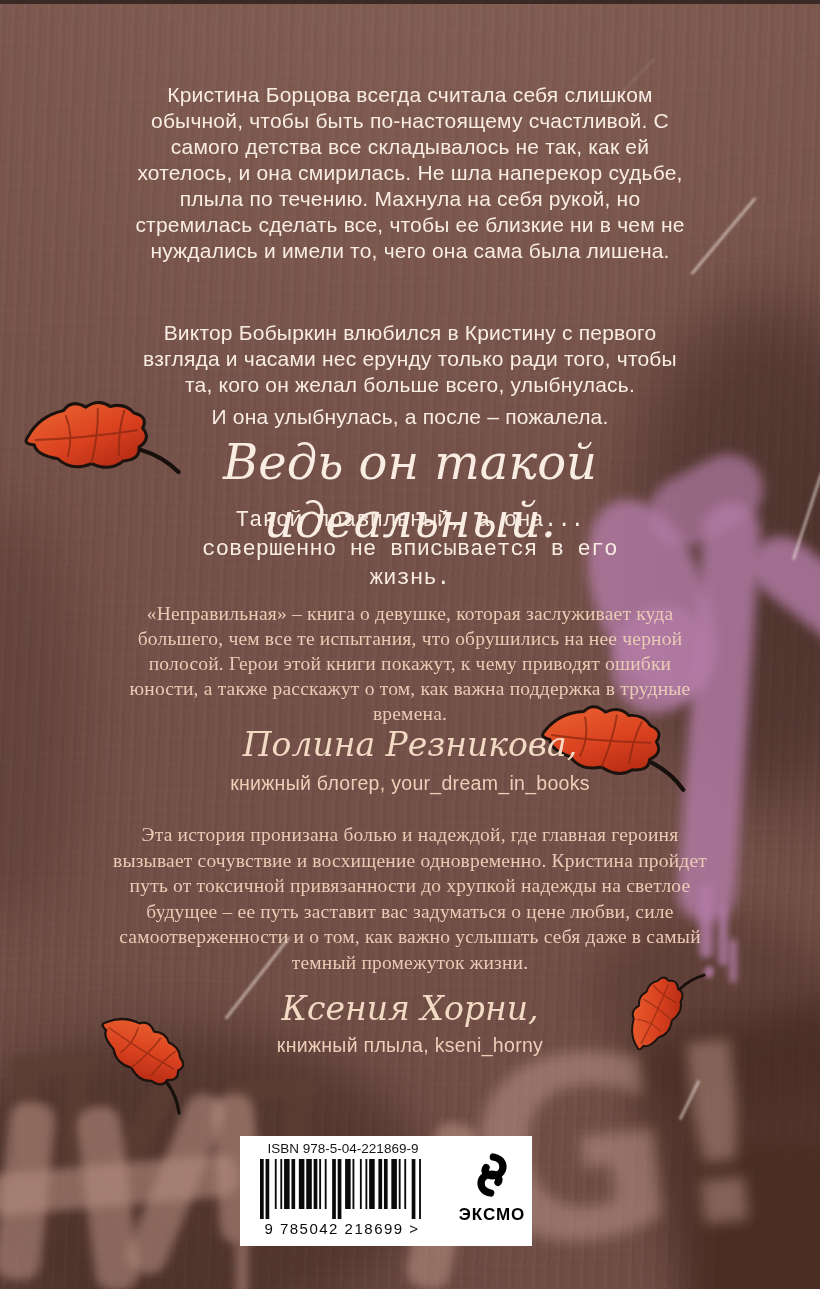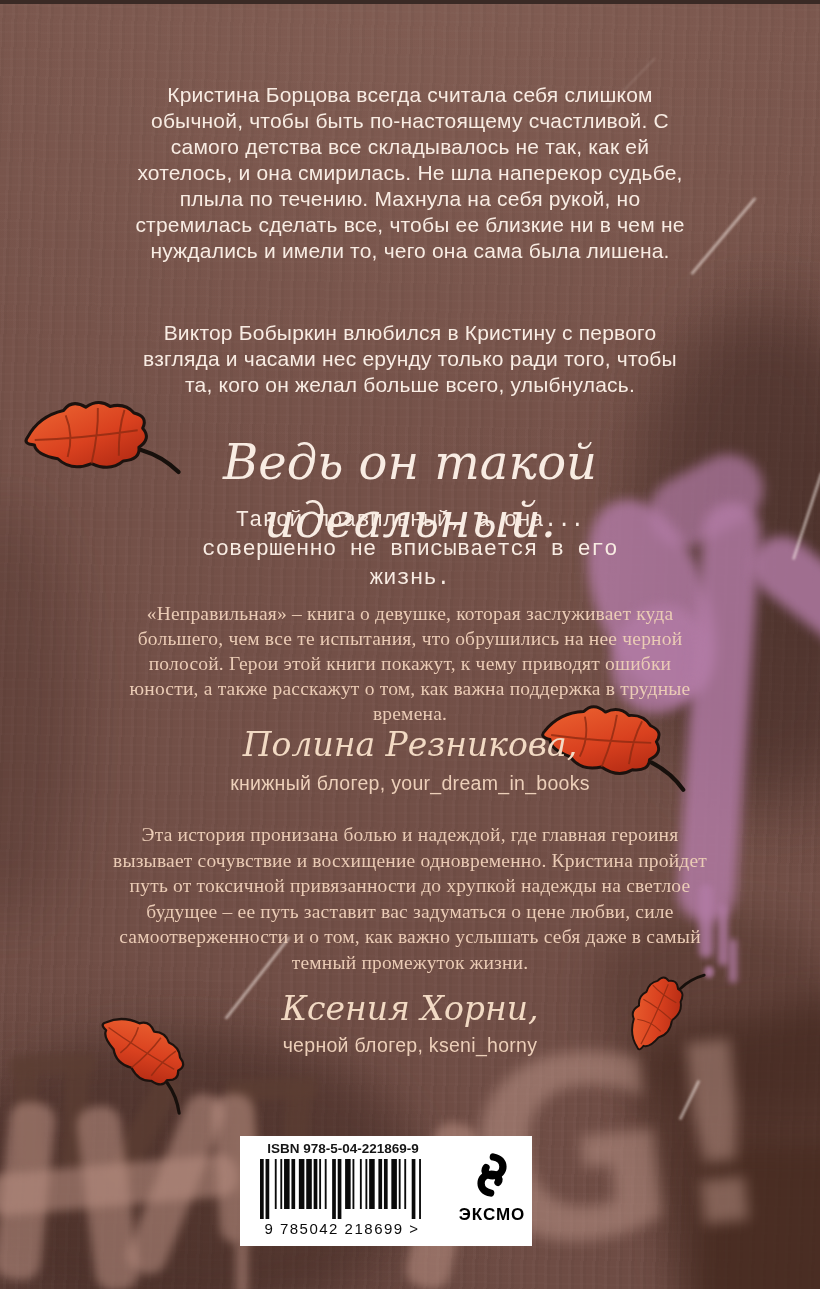--- a/index.html
+++ b/index.html
@@ -70,21 +70,21 @@
   
   .txt{position:absolute;text-align:center;color:#f8ece3;}
   .body-txt{font-size:21px;line-height:26px;letter-spacing:.2px;}
   .quote-txt{font-size:19.5px;line-height:25px;color:#eacbb5;letter-spacing:.2px;font-family:Liberation Serif, serif;}
   .script{font-family:"DejaVu Serif",serif;font-style:italic;}
   .tagline-script{font-size:48px;line-height:1.2;color:#f8ece3;}
   .signature{font-size:33px;line-height:1.15;color:#f2dac4;}
   .credit{font-size:19.5px;color:#eccfb9;letter-spacing:.3px;}
   
   .isbn-box{position:absolute;left:240px;top:1132px;width:292px;height:110px;background:#ffffff;}
-  .isbn-label{position:absolute;left:0;top:5px;width:206px;text-align:center;font-size:13.5px;color:#161616;font-weight:bold;}
+  .isbn-label{position:absolute;left:0;top:5px;width:206px;text-align:center;font-size:13.5px;color:#161616;}
   #bc{position:absolute;left:18px;top:23px;}
   .bc-digits{position:absolute;left:2px;top:84px;width:200px;text-align:center;font-size:15px;letter-spacing:1.5px;color:#0c0c0c;}
   .logo-wrap{position:absolute;left:216px;top:15px;width:72px;text-align:center;}
   .logo-name{font-size:17px;font-weight:bold;letter-spacing:1px;color:#000;margin-top:2px;}
   .leaf{position:absolute;pointer-events:none;}
 </style>
 </head>
 <body>
 
 <div class="page">
@@ -154,31 +154,32 @@
     </svg>
   <svg class="leaf" style="left:612px;top:972px;width:108px;height:62px;transform:rotate(-56deg);" viewBox="0 0 140 80">
       <use href="#leaf"></use>
     </svg>
   <svg class="leaf" style="left:84px;top:1022px;width:128px;height:74px;transform:rotate(42deg);" viewBox="0 0 140 80">
       <use href="#leaf"></use>
     </svg>
 
   <div class="txt body-txt" style="left:135px;top:78px;width:550px;">Кристина Борцова всегда считала себя слишком обычной, чтобы быть по-настоящему счастливой. С самого детства все складывалось не так, как ей хотелось, и она смирилась. Не шла наперекор судьбе, плыла по течению. Махнула на себя рукой, но стремилась сделать все, чтобы ее близкие ни в чем не нуждались и имели то, чего она сама была лишена.</div>
   <div class="txt body-txt" style="left:135px;top:316px;width:550px;">Виктор Бобыркин влюбился в Кристину с первого взгляда и часами нес ерунду только ради того, чтобы та, кого он желал больше всего, улыбнулась.</div>
+  <div class="txt body-txt" style="left:90px;top:400px;width:640px;">И она улыбнулась, а после – пожалела.</div>
 
   <div class="txt script tagline-script" style="left:90px;top:430px;width:640px;">Ведь он такой идеальный.</div>
   <div class="txt body-txt" style="left:170px;top:502px;width:480px;font-size:22px;line-height:29px;font-family:Liberation Mono, monospace;">Такой правильный, а она... совершенно не вписывается в его жизнь.</div>
 
   <div class="txt quote-txt" style="left:120px;top:597px;width:580px;">«Неправильная» – книга о девушке, которая заслуживает куда большего, чем все те испытания, что обрушились на нее черной полосой. Герои этой книги покажут, к чему приводят ошибки юности, а также расскажут о том, как важна поддержка в трудные времена.</div>
   <div class="txt script signature" style="left:90px;top:722px;width:640px;">Полина Резникова,</div>
   <div class="txt credit" style="left:90px;top:768px;width:640px;">книжный блогер, your_dream_in_books</div>
 
   <div class="txt quote-txt" style="left:110px;top:818px;width:600px;line-height:25.5px;">Эта история пронизана болью и надеждой, где главная героиня вызывает сочувствие и восхищение одновременно. Кристина пройдет путь от токсичной привязанности до хрупкой надежды на светлое будущее – ее путь заставит вас задуматься о цене любви, силе самоотверженности и о том, как важно услышать себя даже в самый темный промежуток жизни.</div>
   <div class="txt script signature" style="left:90px;top:986px;width:640px;">Ксения Хорни,</div>
-  <div class="txt credit" style="left:90px;top:1030px;width:640px;">черной блогер, kseni_horny</div>
+  <div class="txt credit" style="left:90px;top:1030px;width:640px;">книжный плыла, kseni_horny</div>
 
   <div class="isbn-box">
     <div class="isbn-label">ISBN 978-5-04-221869-9</div>
     <svg id="bc" width="170" height="60">
         <rect x="2" y="0" width="3.7" height="60" fill="#0a0a0a"></rect>
         <rect x="7.550000000000001" y="0" width="3.7" height="60" fill="#0a0a0a"></rect>
         <rect x="16.8" y="0" width="1.85" height="50" fill="#0a0a0a"></rect>
         <rect x="22.35" y="0" width="1.85" height="50" fill="#0a0a0a"></rect>
         <rect x="26.050000000000004" y="0" width="5.550000000000001" height="50" fill="#0a0a0a"></rect>
         <rect x="33.45" y="0" width="3.7" height="50" fill="#0a0a0a"></rect>

